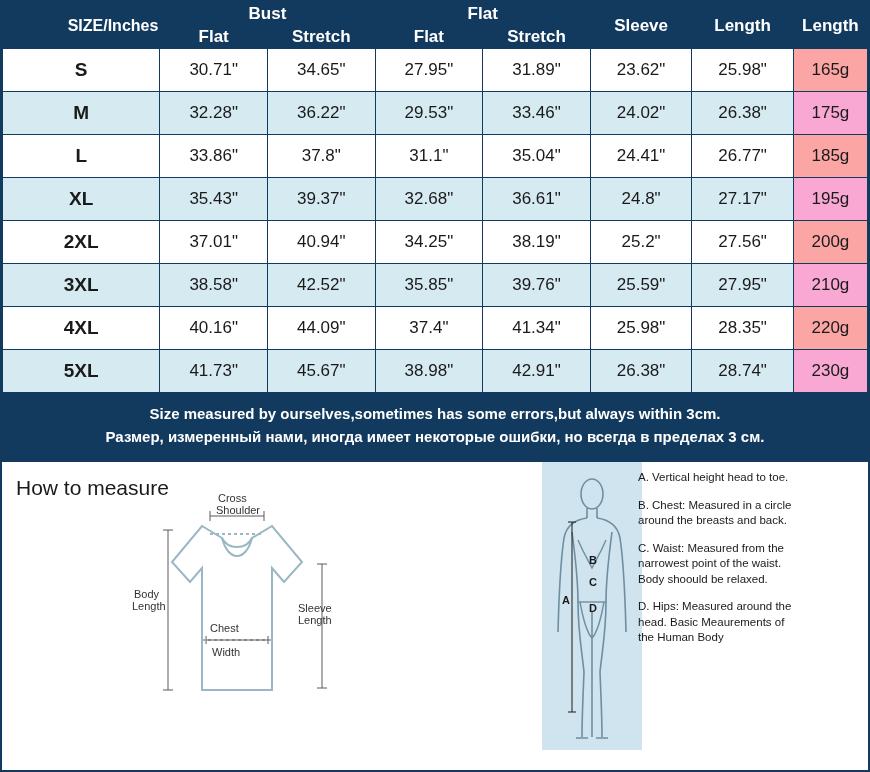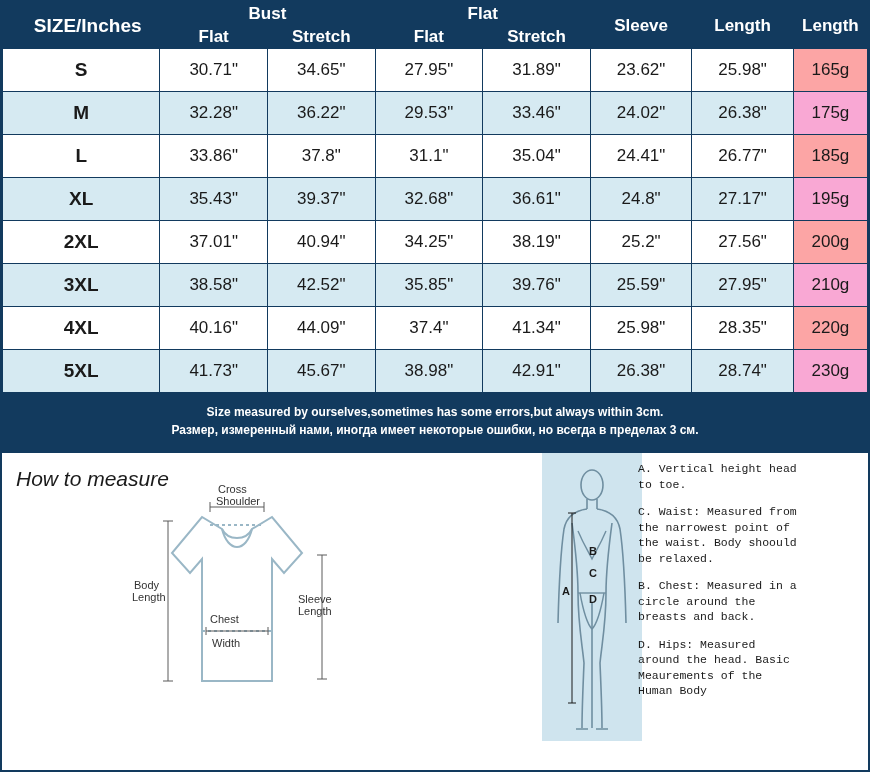--- a/index.html
+++ b/index.html
@@ -35,22 +35,22 @@
     text-align: center;
     font-size: 17px;
   }
   thead th {
     background: #123a5e;
     color: #ffffff;
     font-weight: bold;
     font-size: 18px;
   }
   thead th.sizecol {
-    font-size: 19px;
-    text-align: center;
+    font-size: 16px;
+    text-align: right;
     padding-left: 14px;
   }
   tbody td {
     height: 40px;
     background: #ffffff;
   }
   tbody tr.alt td {
     background: #d6eaf2;
   }
   tbody td.size-cell {
@@ -72,38 +72,37 @@
   
   .note-band {
     background: #123a5e;
     color: #ffffff;
     text-align: center;
     padding: 10px 6px 12px 6px;
     line-height: 1.5;
   }
   .note-band div {
     font-weight: bold;
-    font-size: 12px;
+    font-size: 15px;
     text-align: center;
   }
 
   
   .measure-area {
     position: relative;
     height: 288px;
     background: #ffffff;
     border-top: 2px solid #123a5e;
   }
   .measure-title {
     position: absolute;
     left: 14px;
     top: 14px;
     font-size: 21px;
     color: #1a1a1a;
-    font-style: italic;
   }
   .garment-svg {
     position: absolute;
     left: 130px;
     top: 28px;
   }
   .body-svg {
     position: absolute;
     left: 540px;
     top: 0px;
@@ -112,21 +111,20 @@
     position: absolute;
     left: 636px;
     top: 8px;
     width: 160px;
     font-size: 11.5px;
     line-height: 1.35;
     color: #1a1a1a;
   }
   .notes-col p {
     margin: 0 0 12px 0;
-    font-family: Liberation Mono, monospace;
   }
   .dim-label {
     font-size: 11px;
     fill: #333333;
   }
 </style>
 </head>
 <body>
 
 <div class="sheet">
@@ -324,18 +322,18 @@
       </g>
       <g stroke="#1a1a1a" stroke-width="1" fill="none">
         <path d="M30,60 L30,250"></path>
         <path d="M26,60 L34,60"></path>
         <path d="M26,250 L34,250"></path>
       </g>
     </svg>
 
     <div class="notes-col">
       <p>A. Vertical height head to toe.</p>
+      <p>B. Chest: Measured in a circle around the breasts and back.</p>
       <p>C. Waist: Measured from the narrowest point of the waist. Body shoould be relaxed.</p>
-      <p>B. Chest: Measured in a circle around the breasts and back.</p>
       <p>D. Hips: Measured around the head. Basic Meaurements of the Human Body</p>
     </div>
   </div>
 </div>
 
 </body></html>

